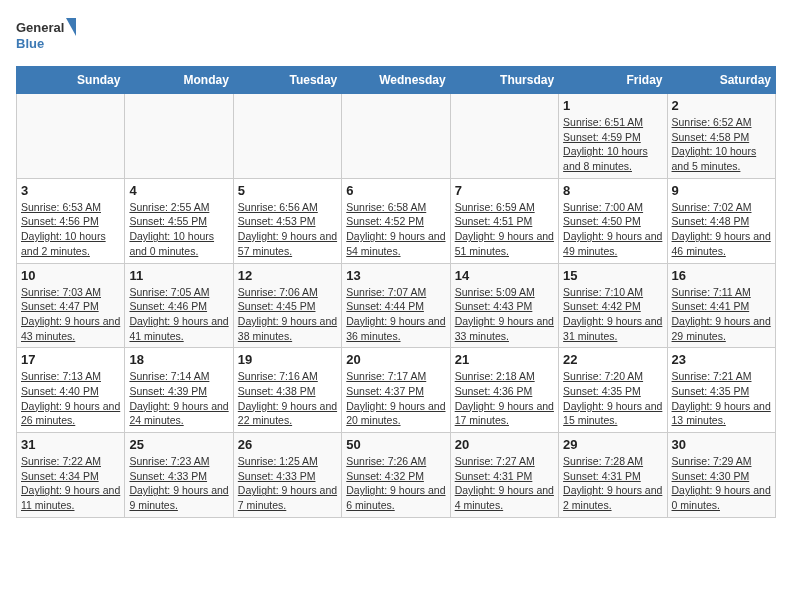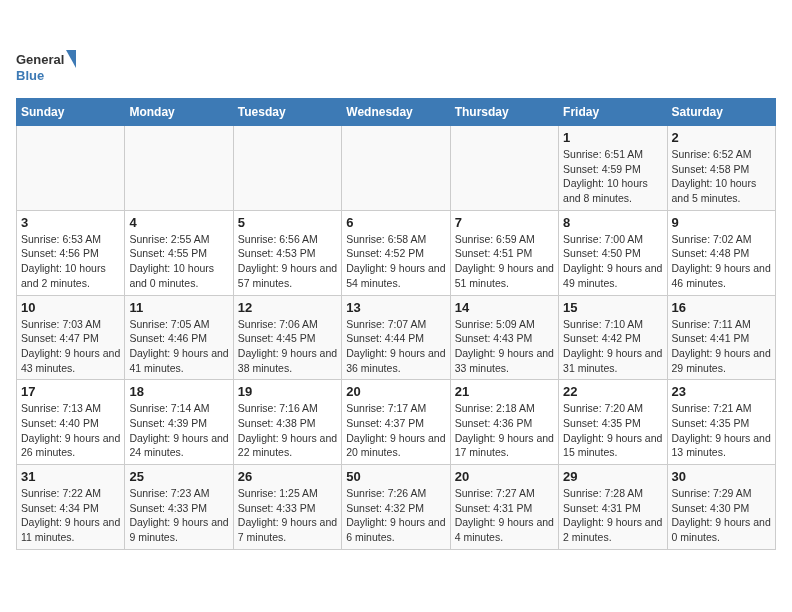--- a/index.html
+++ b/index.html
@@ -8,41 +8,40 @@
       background: #fff;
       width: 792px;
       min-height: 612px;
       padding: 16px;
     }
     .header {
       display: flex;
       justify-content: space-between;
       align-items: flex-start;
       margin-bottom: 12px;
-      margin-top: 32px;
     }
     .logo {
       display: flex;
       align-items: center;
       gap: 4px;
     }
     .title-block { text-align: right; }
     .month-title { font-size: 32px; font-weight: normal; color: #333; }
     .location { font-size: 16px; color: #555; margin-top: 2px; }
 
     .calendar {
       width: 100%;
       border-collapse: collapse;
       font-size: 11px;
     }
     .calendar th {
       background: #3d7ab5;
       color: #fff;
       padding: 6px 4px;
-      text-align: left;
+      text-align: right;
       font-size: 12px;
       font-weight: bold;
       border: 1px solid #3d7ab5;
     }
     .calendar td {
       border: 1px solid #ccc;
       vertical-align: top;
       padding: 4px;
       width: calc(100% / 7);
       min-height: 80px;
@@ -53,20 +52,21 @@
       font-weight: bold;
       font-size: 13px;
       display: block;
       margin-bottom: 2px;
       color: #222;
     }
     .day-info {
       color: #333;
       font-size: 10.5px;
       line-height: 1.4;
+      text-decoration: underline;
     }
     .empty-cell { background: #f9f9f9 !important; }
   </style>
 </head>
 <body>
 
 <div class="header">
   <div class="logo">
   <svg width="60" height="38" viewBox="0 0 60 38">
     <text x="0" y="16" font-size="13" font-weight="bold" font-family="Arial,sans-serif" fill="#333">General</text>

